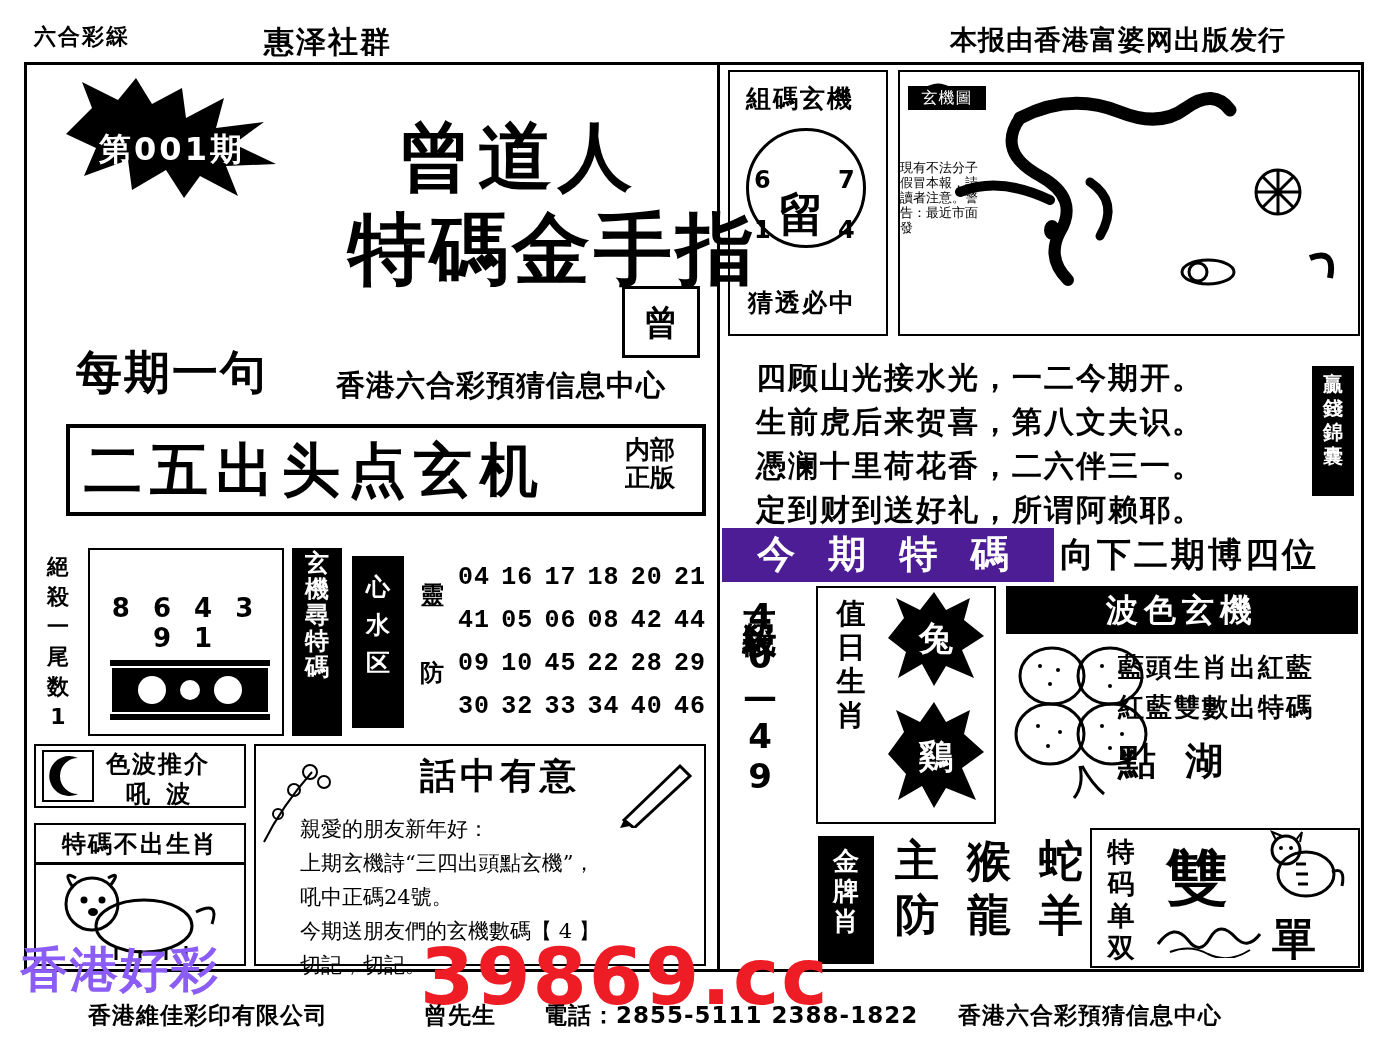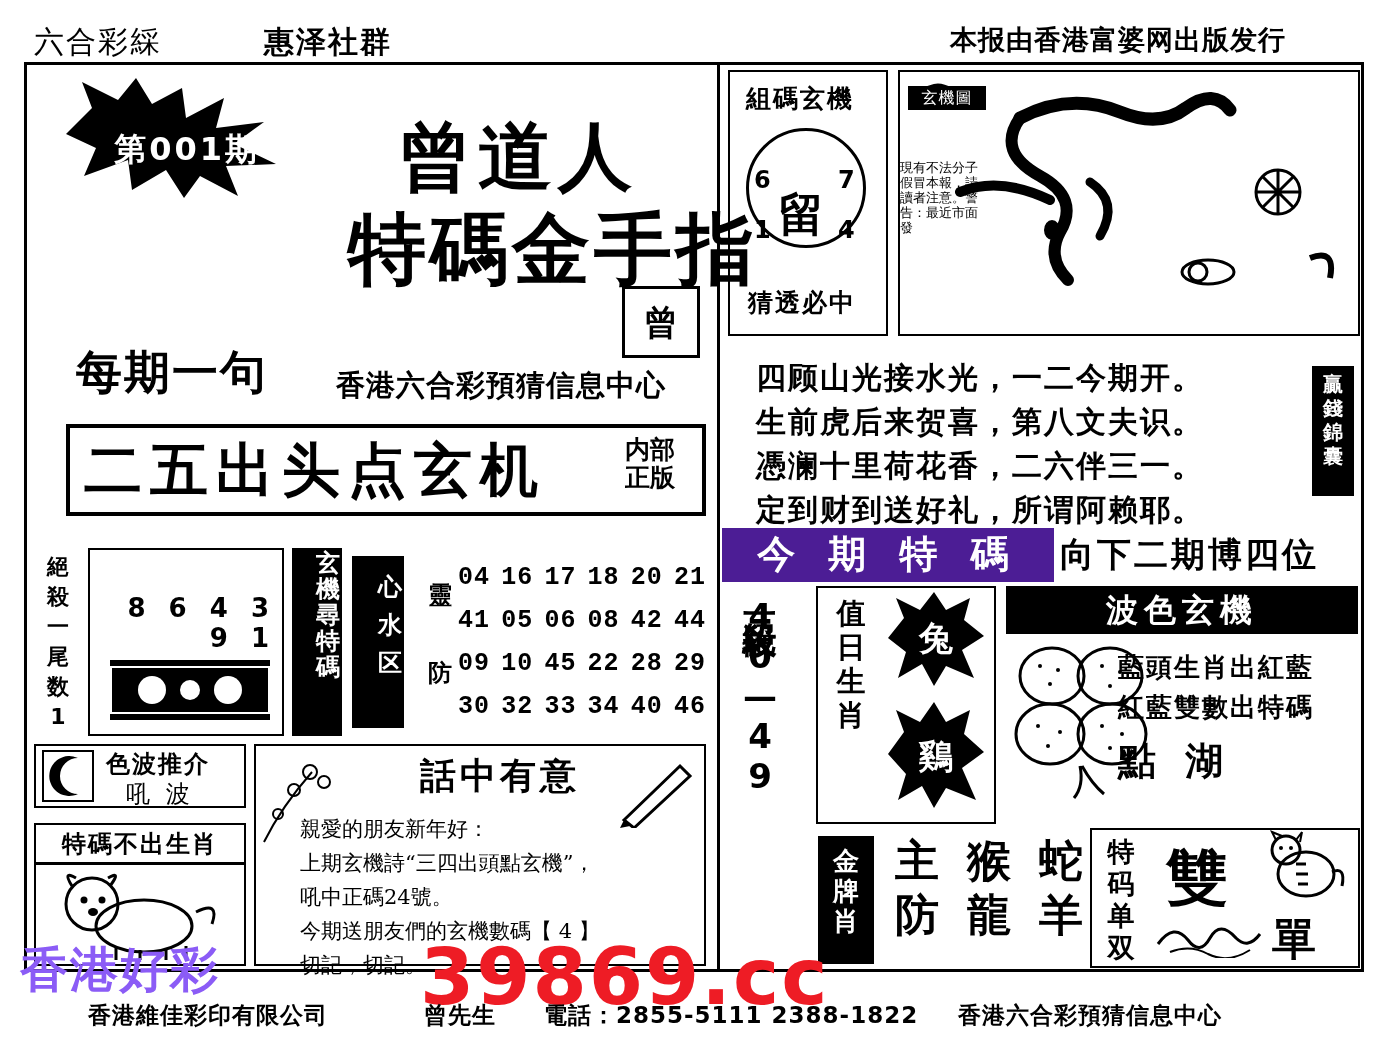--- a/index.html
+++ b/index.html
@@ -1,22 +1,22 @@
 <!DOCTYPE html>
 <html><head>
 <meta charset="utf-8">
 <style>
   html,body{margin:0;padding:0;background:#ffffff;}
   body{width:1388px;height:1041px;position:relative;font-family:"DejaVu Sans","Liberation Sans",sans-serif;color:#000;overflow:hidden;}
   .pg{position:absolute;left:0;top:0;width:1388px;height:1041px;}
   .abs{position:absolute;}
-  .ctr{text-align:right;}
-
-  
-  #hdr-left{left:34px;top:22px;font-size:30px;font-weight:normal;letter-spacing:2px;}
+  .ctr{text-align:center;}
+
+  
+  #hdr-left{left:34px;top:22px;font-size:22px;font-weight:bold;letter-spacing:2px;}
   #hdr-left2{left:264px;top:22px;font-size:30px;font-weight:bold;letter-spacing:2px;}
   #hdr-right{left:950px;top:22px;font-size:27px;font-weight:bold;letter-spacing:1px;}
 
   
   #frame{left:24px;top:62px;width:1340px;height:910px;border:3px solid #000;box-sizing:border-box;}
 
   
   #vdiv{left:717px;top:62px;width:3px;height:910px;background:#000;}
 
   
@@ -44,21 +44,21 @@
   #xuanji span{font-size:24px;font-weight:bold;line-height:26px;}
   #xinshui{left:352px;top:556px;width:52px;height:172px;border:2px solid #000;box-sizing:border-box;background:#000;color:#fff;}
   #lingfang{left:412px;top:556px;width:40px;height:172px;}
   #grid{left:458px;top:556px;width:248px;height:172px;}
   .grow{height:43px;font-size:25px;font-weight:bold;letter-spacing:1px;display:flex;justify-content:space-between;align-items:center;font-family:Liberation Mono, monospace;}
 
   
   #sebo{left:34px;top:744px;width:212px;height:64px;border:2px solid #000;box-sizing:border-box;}
   #moonbox{left:42px;top:750px;width:52px;height:52px;border:2px solid #000;box-sizing:border-box;}
   #sebo-t1{left:106px;top:748px;font-size:24px;font-weight:bold;letter-spacing:2px;}
-  #sebo-t2{left:126px;top:778px;font-size:24px;font-weight:normal;letter-spacing:4px;}
+  #sebo-t2{left:126px;top:778px;font-size:24px;font-weight:bold;letter-spacing:4px;}
   #tema-no{left:34px;top:814px;width:212px;height:42px;border:2px solid #000;box-sizing:border-box;font-size:24px;font-weight:bold;text-align:center;line-height:38px;letter-spacing:2px;margin-top:9px;}
   #dogbox{left:34px;top:862px;width:212px;height:104px;border:2px solid #000;box-sizing:border-box;}
 
   #huazhong-box{left:254px;top:744px;width:452px;height:222px;border:2px solid #000;box-sizing:border-box;}
   #huazhong-title{left:420px;top:752px;font-size:36px;font-weight:bold;letter-spacing:4px;}
   #hz-lines{left:300px;top:812px;width:390px;font-size:21px;line-height:34px;font-family:"DejaVu Serif","Liberation Serif",serif;}
 
   
   #zumabox{left:728px;top:70px;width:160px;height:266px;border:2px solid #000;box-sizing:border-box;}
   #zuma-t{left:746px;top:82px;font-size:25px;font-weight:bold;letter-spacing:2px;}

